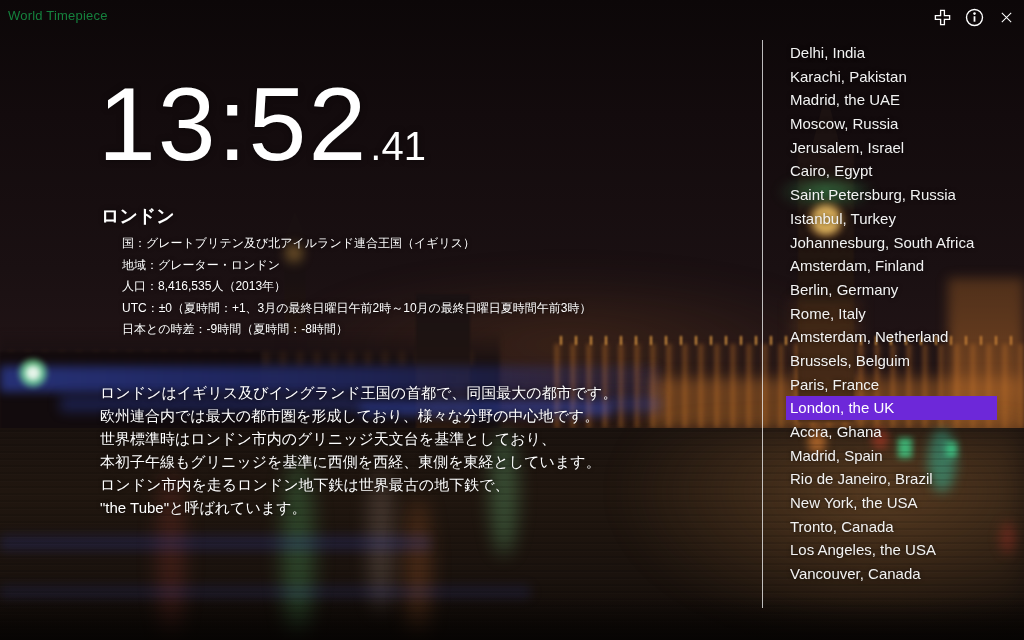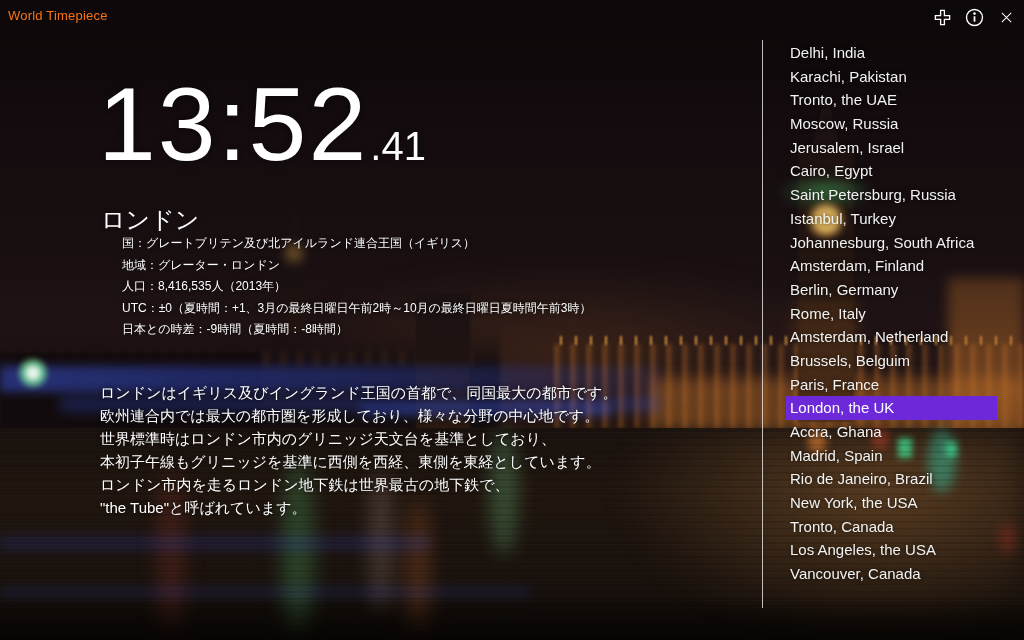--- a/index.html
+++ b/index.html
@@ -60,31 +60,31 @@
   .rod{left:808px;top:428px;width:18px;height:26px;border-radius:50%;background:rgba(232,132,52,.6);filter:blur(4px);}
   .rred1{left:872px;top:428px;width:16px;height:22px;border-radius:50%;background:rgba(205,62,42,.5);filter:blur(4px);}
   .rred2{left:1000px;top:522px;width:15px;height:32px;border-radius:50%;background:rgba(192,52,42,.35);filter:blur(6px);}
   .wblue1{left:0;top:536px;width:430px;height:14px;background:rgba(48,72,205,.22);filter:blur(6px);}
   .wblue2{left:0;top:586px;width:530px;height:12px;background:rgba(48,72,205,.16);filter:blur(6px);}
   .ripples{left:0;top:430px;width:1024px;height:210px;opacity:.5;
     background:repeating-linear-gradient(180deg,rgba(0,0,0,.22) 0 2px,rgba(255,255,255,.02) 2px 3px,transparent 3px 7px);}
   .vignette{left:0;top:596px;width:1024px;height:44px;background:linear-gradient(180deg,transparent,rgba(5,3,2,.85));}
   
   .titlebar{position:absolute;left:0;top:0;width:1024px;height:32px;z-index:5;}
-  .app-title{position:absolute;left:8px;top:8px;font-size:13px;letter-spacing:.2px;color:#f97316;}
+  .app-title{position:absolute;left:8px;top:8px;font-size:13px;letter-spacing:.2px;color:#15803d;}
   .toolbar{position:absolute;right:6px;top:5px;display:flex;gap:8px;align-items:center;}
   .tbtn{width:24px;height:24px;display:flex;align-items:center;justify-content:center;
         background:transparent;border:none;padding:0;cursor:pointer;}
   .tbtn svg{display:block;}
   
   .clock{position:absolute;left:98px;top:72px;display:flex;align-items:baseline;z-index:4;
          text-shadow:0 0 6px rgba(0,0,0,.5);}
   .clock .hm{font-size:104px;font-weight:300;line-height:1;letter-spacing:2px;}
   .clock .sec{font-size:40px;font-weight:300;line-height:1;margin-left:2px;}
-  .city-name{position:absolute;left:101px;top:204px;font-size:24px;font-weight:400;z-index:4;
+  .city-name{position:absolute;left:101px;top:204px;font-size:18px;font-weight:700;z-index:4;
              text-shadow:0 0 5px rgba(0,0,0,.6);}
   .facts{position:absolute;left:107px;top:233px;font-size:12px;line-height:21.5px;z-index:4;
          text-shadow:0 0 4px rgba(0,0,0,.7);white-space:nowrap;margin-left:15px;}
   .desc{position:absolute;left:100px;top:381px;font-size:15px;line-height:23px;z-index:4;
         text-shadow:0 0 4px rgba(0,0,0,.7);white-space:nowrap;}
   
   .divider{position:absolute;left:762px;top:40px;width:1px;height:568px;background:rgba(233,233,233,.8);z-index:4;}
   .city-list{position:absolute;left:786px;top:41px;width:211px;z-index:4;}
   .city-item{font-size:15px;line-height:23.7px;height:23.7px;padding-left:4px;white-space:nowrap;
              color:#f2f2f2;cursor:pointer;text-shadow:0 0 4px rgba(0,0,0,.6);}
@@ -180,21 +180,21 @@
       <div class="desc-line">世界標準時はロンドン市内のグリニッジ天文台を基準としており、</div>
       <div class="desc-line">本初子午線もグリニッジを基準に西側を西経、東側を東経としています。</div>
       <div class="desc-line">ロンドン市内を走るロンドン地下鉄は世界最古の地下鉄で、</div>
       <div class="desc-line">"the Tube"と呼ばれています。</div>
     </div>
 
   <div class="divider"></div>
   <div class="city-list">
       <div class="city-item">Delhi, India</div>
       <div class="city-item">Karachi, Pakistan</div>
-      <div class="city-item">Tronto, the UAE</div>
+      <div class="city-item">Madrid, the UAE</div>
       <div class="city-item">Moscow, Russia</div>
       <div class="city-item">Jerusalem, Israel</div>
       <div class="city-item">Cairo, Egypt</div>
       <div class="city-item">Saint Petersburg, Russia</div>
       <div class="city-item">Istanbul, Turkey</div>
       <div class="city-item">Johannesburg, South Africa</div>
       <div class="city-item">Amsterdam, Finland</div>
       <div class="city-item">Berlin, Germany</div>
       <div class="city-item">Rome, Italy</div>
       <div class="city-item">Amsterdam, Netherland</div>

